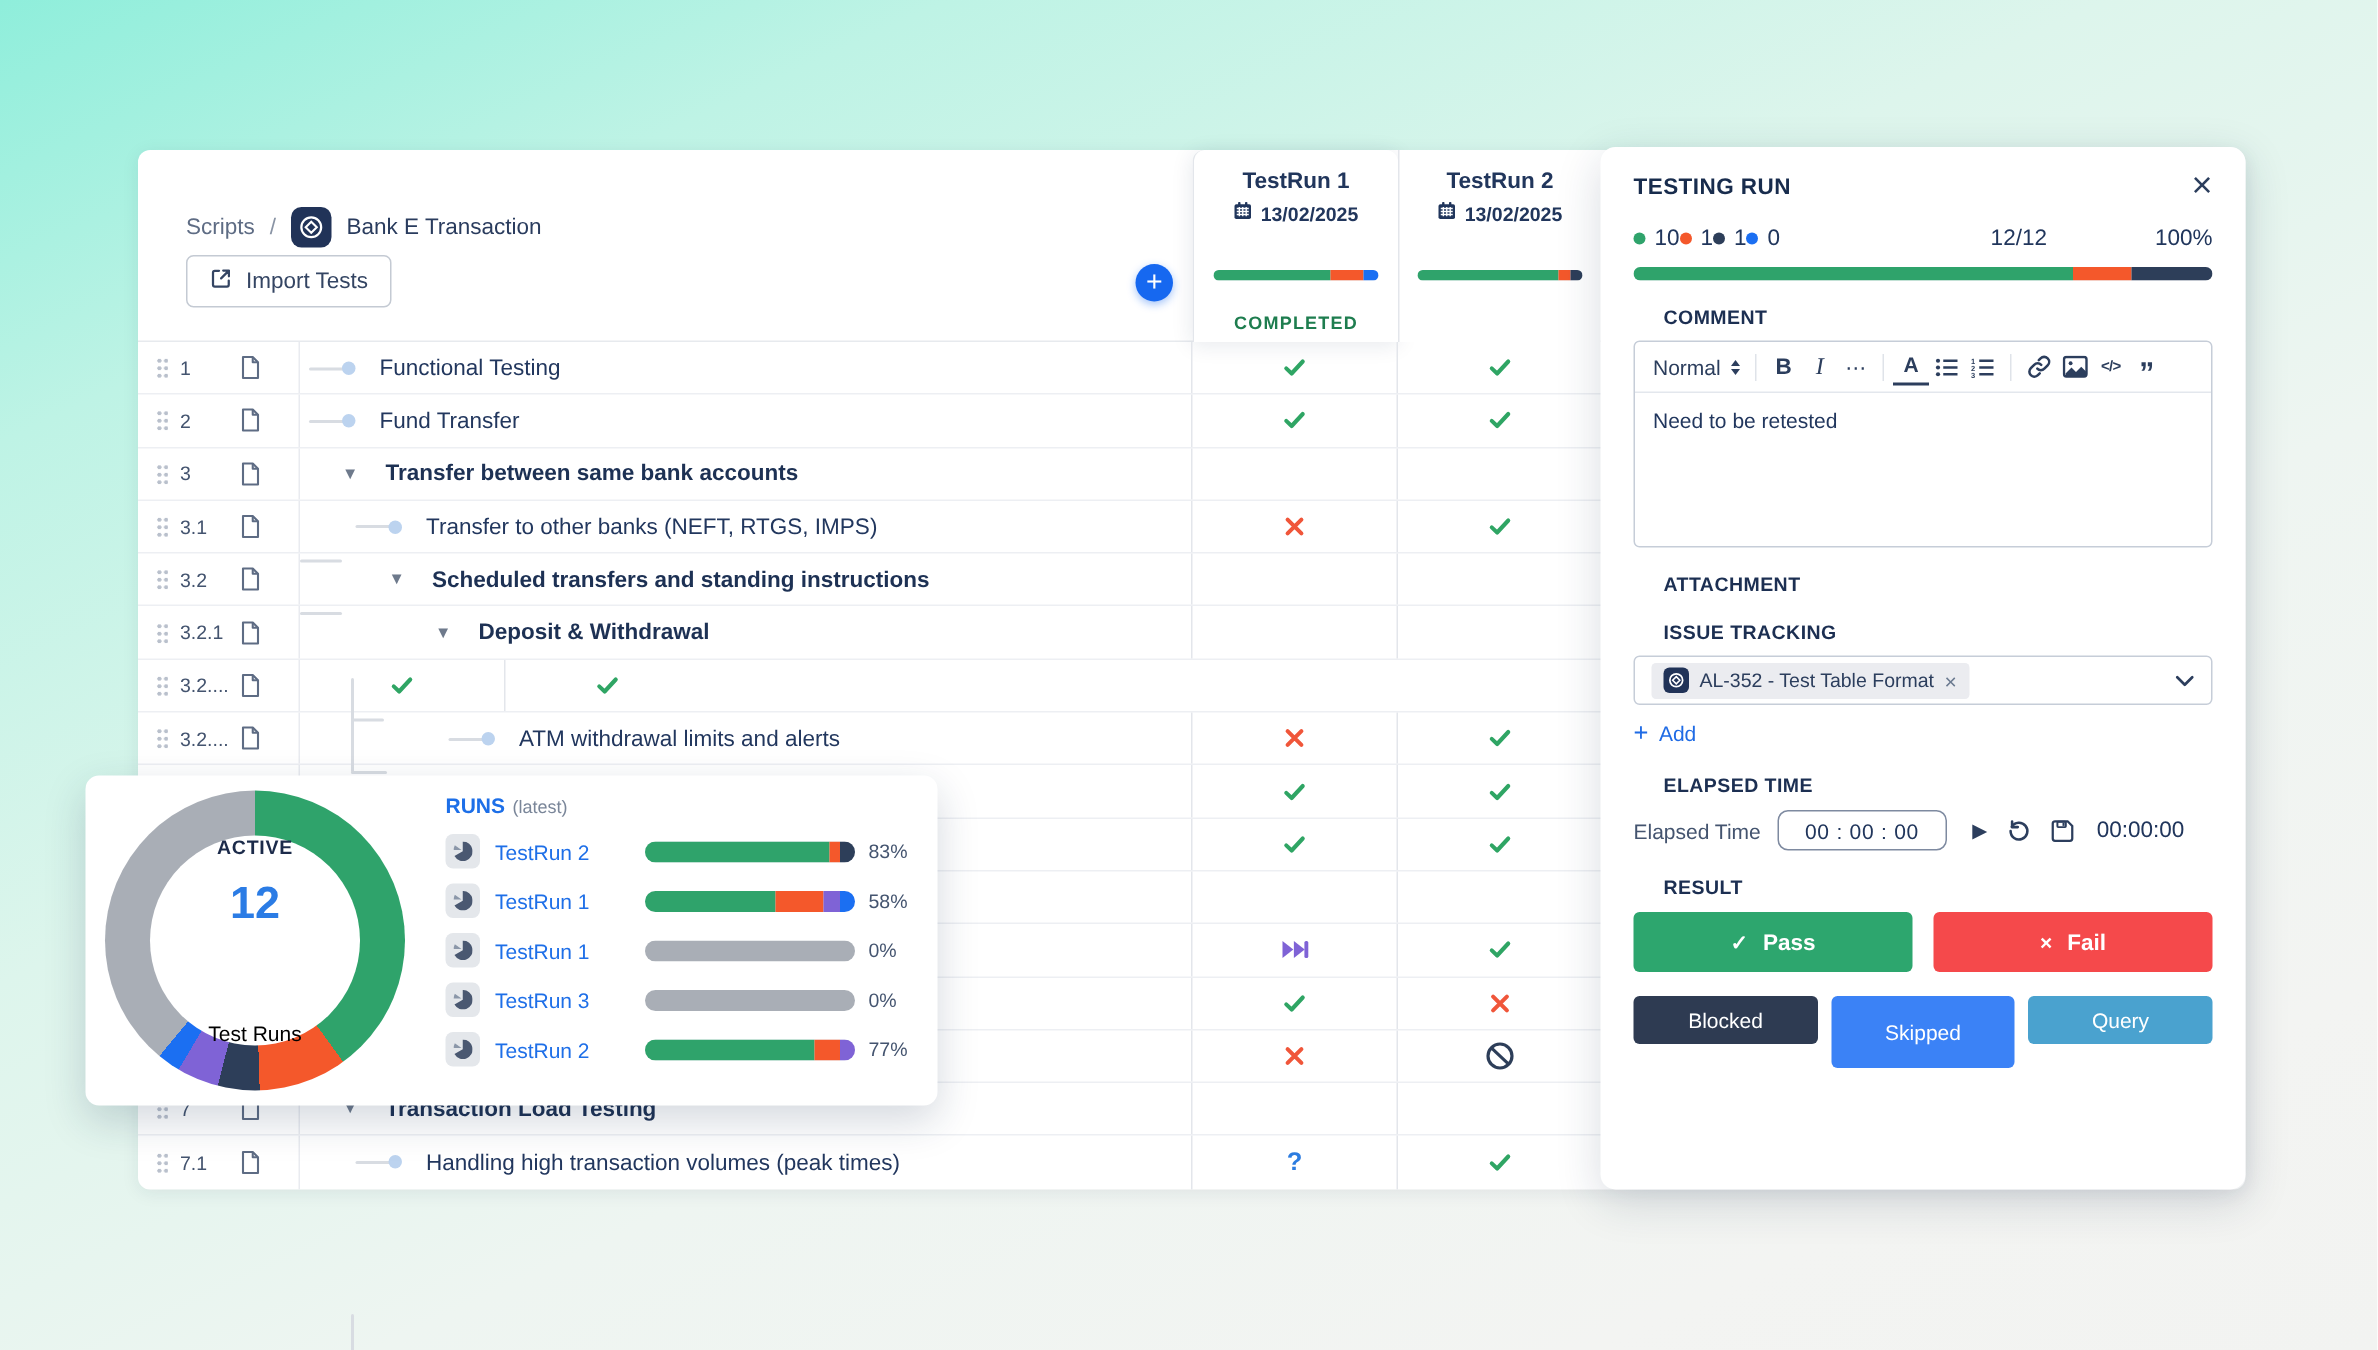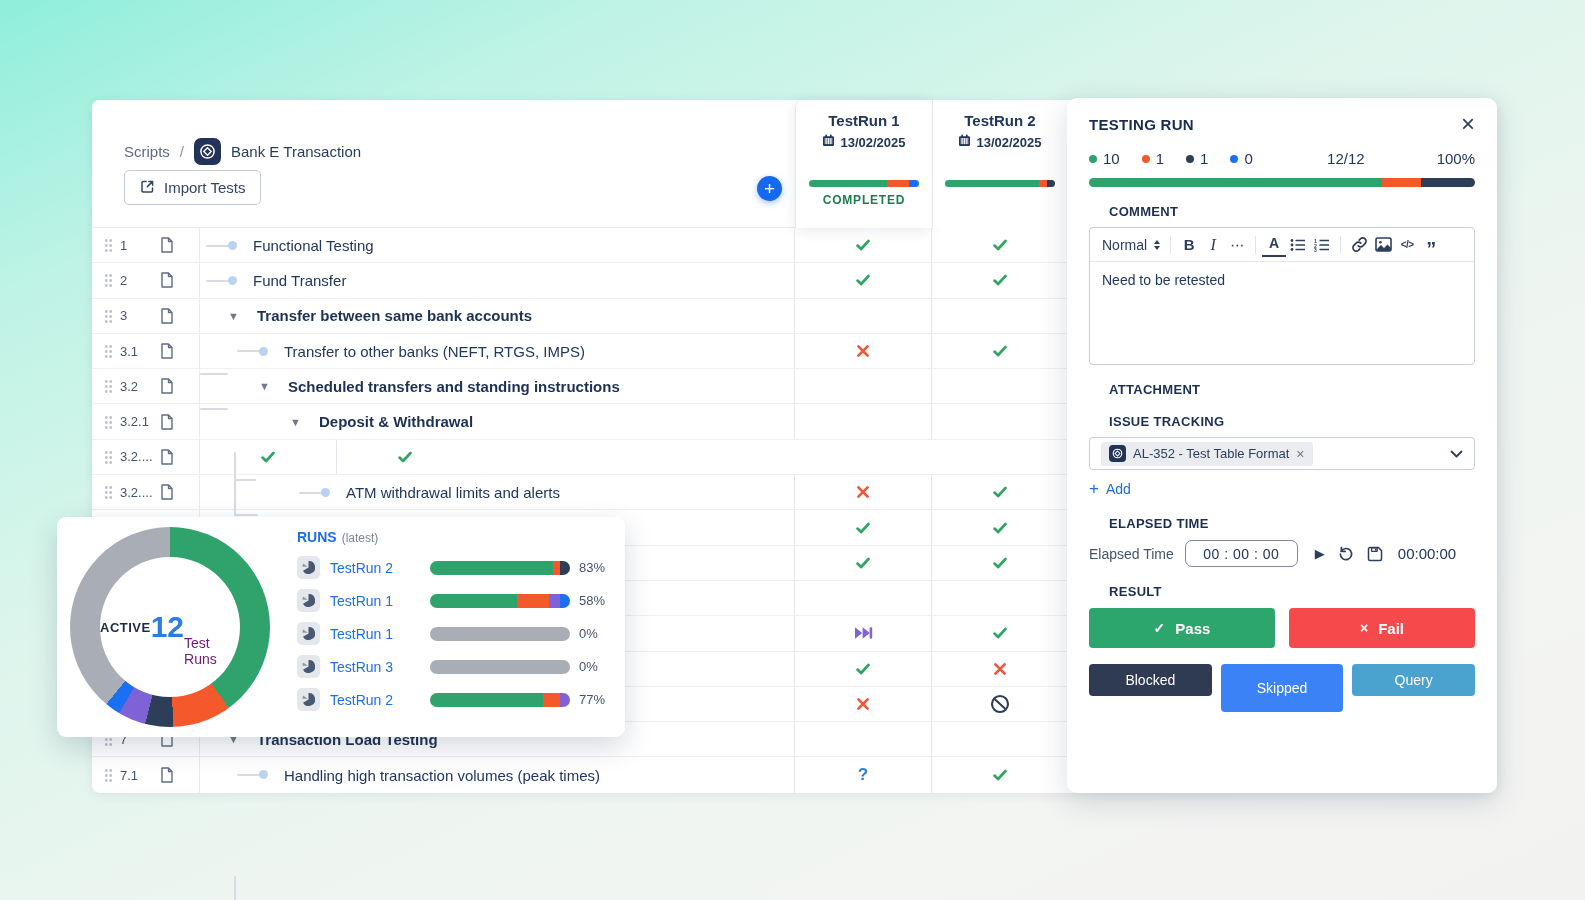--- a/index.html
+++ b/index.html
@@ -22,21 +22,21 @@
   .plus-btn { position:absolute; left:665px; top:76px; width:25px; height:25px; border-radius:50%; background:#1668f0; color:#fff;
     display:flex; align-items:center; justify-content:center; font-size:19px; font-weight:500; line-height:1; cursor:pointer; box-shadow:0 2px 6px rgba(22,104,240,.4); }
 
   
   .runhd { position:absolute; top:0; height:128px; background:#fff; border-left:1px solid #e3e6eb; text-align:center; }
   .runhd.r1 { left:703px; width:137px; border-radius:8px 8px 0 0; box-shadow:0 2px 14px rgba(23,43,77,.10); }
   .runhd.r2 { left:840px; width:135px; }
   .runhd-name { margin-top:12px; font-size:15px; font-weight:700; color:#21365c; }
   .runhd-date { margin-top:5px; display:flex; align-items:center; justify-content:center; gap:5px; font-size:13px; font-weight:600; color:#21365c; }
   .runhd-bar { margin:30px auto 0; width:110px; height:7px; border-radius:4px; overflow:hidden; display:flex; background:#eceef1; }
-  .runhd-label { margin-top:6px; font-size:12px; font-weight:800; letter-spacing:.8px; color:#1e7d4f; }
+  .runhd-label { margin-top:21px; font-size:12px; font-weight:800; letter-spacing:.8px; color:#1e7d4f; }
 
   
   .rows { position:relative; }
   .trow { display:flex; height:35.3px; border-bottom:1px solid #edeff3; }
   .trow:last-child { border-bottom:none; }
   .c-id { width:108px; display:flex; align-items:center; border-right:1px solid #e9ebf0; position:relative; }
   .drag { width:8px; height:14px; margin-left:12px;
     background-image:radial-gradient(circle,#b9c0cc 1.3px,transparent 1.4px); background-size:4.5px 5px; }
   .rid { margin-left:8px; font-size:13px; color:#44546f; min-width:34px; }
   .doc { position:absolute; left:68px; display:flex; }
@@ -49,45 +49,45 @@
   .c-run { width:137px; display:flex; align-items:center; justify-content:center; border-right:1px solid #e3e6eb; }
   .c-run.last { width:135px; border-right:none; }
   .q-icon { font-size:17px; font-weight:700; color:#2c7ce0; }
   .tl { position:absolute; background:#d8dce2; border-radius:1px; z-index:0; }
 
   
   .runs-card { position:absolute; left:57px; top:517px; width:568px; height:220px; background:#fff; border-radius:9px;
     box-shadow:0 10px 28px rgba(23,43,77,.18); z-index:5; }
   .donut { position:absolute; left:13px; top:10px; width:200px; height:200px; border-radius:50%; }
   .donut-hole { position:absolute; left:30px; top:30px; width:140px; height:140px; border-radius:50%; background:#fff;
-    display:flex; align-items:center; justify-content:space-between; gap:0; }
+    display:flex; flex-direction:column; align-items:center; justify-content:space-between; gap:0; }
   .donut-label { font-size:13px; font-weight:800; letter-spacing:.5px; color:#1c2b4a; }
   .donut-value { font-size:30px; font-weight:700; color:#2b7ce5; line-height:1; }
-  .donut-sub { font-size:14px; color:#701a75;margin-top:48px; }
+  .donut-sub { font-size:14px; color:#000000;margin-top:48px; }
   .runs-list { position:absolute; left:240px; top:12px; right:14px; }
   .runs-title { font-size:14px; margin-bottom:6px; }
   .runs-title b { color:#1d6fe8; font-weight:700; }
   .runs-title span { color:#7a8699; font-size:12px; margin-left:5px; }
   .run-item { display:flex; align-items:center; height:33px; }
   .pie-tile { width:23px; height:23px; border-radius:5px; background:#e4e7eb; display:flex; align-items:center; justify-content:center; }
   .run-link { margin-left:10px; width:100px; font-size:14px; font-weight:500; color:#1e6fe8; }
   .run-bar { width:140px; height:14px; border-radius:7px; overflow:hidden; display:flex; background:#eceef1; }
   .run-pct { margin-left:9px; font-size:13px; color:#44546f; }
 
   
   .hbar i { display:block; height:100%; }
 
   
   .panel { position:absolute; left:1067px; top:98px; width:430px; height:695px; background:#fff; border-radius:10px;
     box-shadow:0 8px 30px rgba(23,43,77,.16); z-index:6; padding:14px 22px 0; }
   .p-head { display:flex; align-items:center; justify-content:space-between; }
   .p-title { font-size:15px; font-weight:800; letter-spacing:.3px; color:#182c4d; }
   .p-close { font-size:24px; line-height:1; color:#2c3e5d; cursor:pointer; }
   .p-stats { display:flex; align-items:center; margin-top:14px; font-size:15px; color:#21365c; }
-  .dotgrp { display:flex; align-items:center; gap:22px; }
+  .dotgrp { display:flex; align-items:center; }
   .dot-item { display:flex; align-items:center; gap:6px; }
   .dot { width:8px; height:8px; border-radius:50%; }
   .p-ratio { margin-left:auto; margin-right:72px; }
   .p-bar { margin-top:11px; height:9px; border-radius:5px; overflow:hidden; display:flex; background:#eceef1; }
   .sec-label { margin-top:17px; font-size:13px; font-weight:800; letter-spacing:.3px; color:#1c2f52;margin-left:20px; }
   .editor { margin-top:8px; border:1px solid #c6cdd8; border-radius:4px; overflow:hidden; }
   .toolbar { height:34px; display:flex; align-items:center; padding:0 8px; border-bottom:1px solid #e3e7ed; color:#2c3e5d; }
   .tb { min-width:24px; height:24px; display:flex; align-items:center; justify-content:center; font-size:14px; cursor:pointer; }
   .tb-style { display:flex; align-items:center; gap:7px; padding:0 4px; font-size:14px; cursor:pointer; }
   .updown { display:flex; flex-direction:column; gap:2px; }

